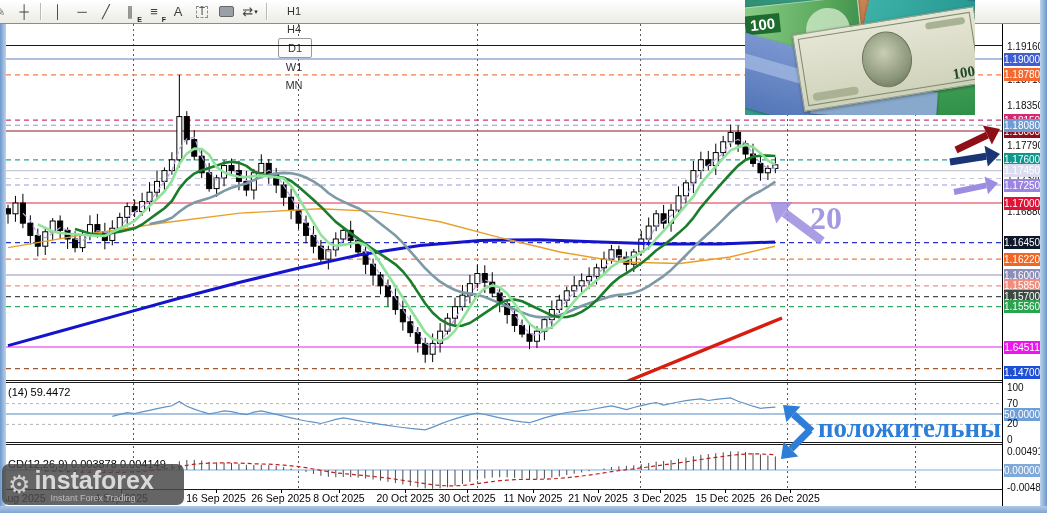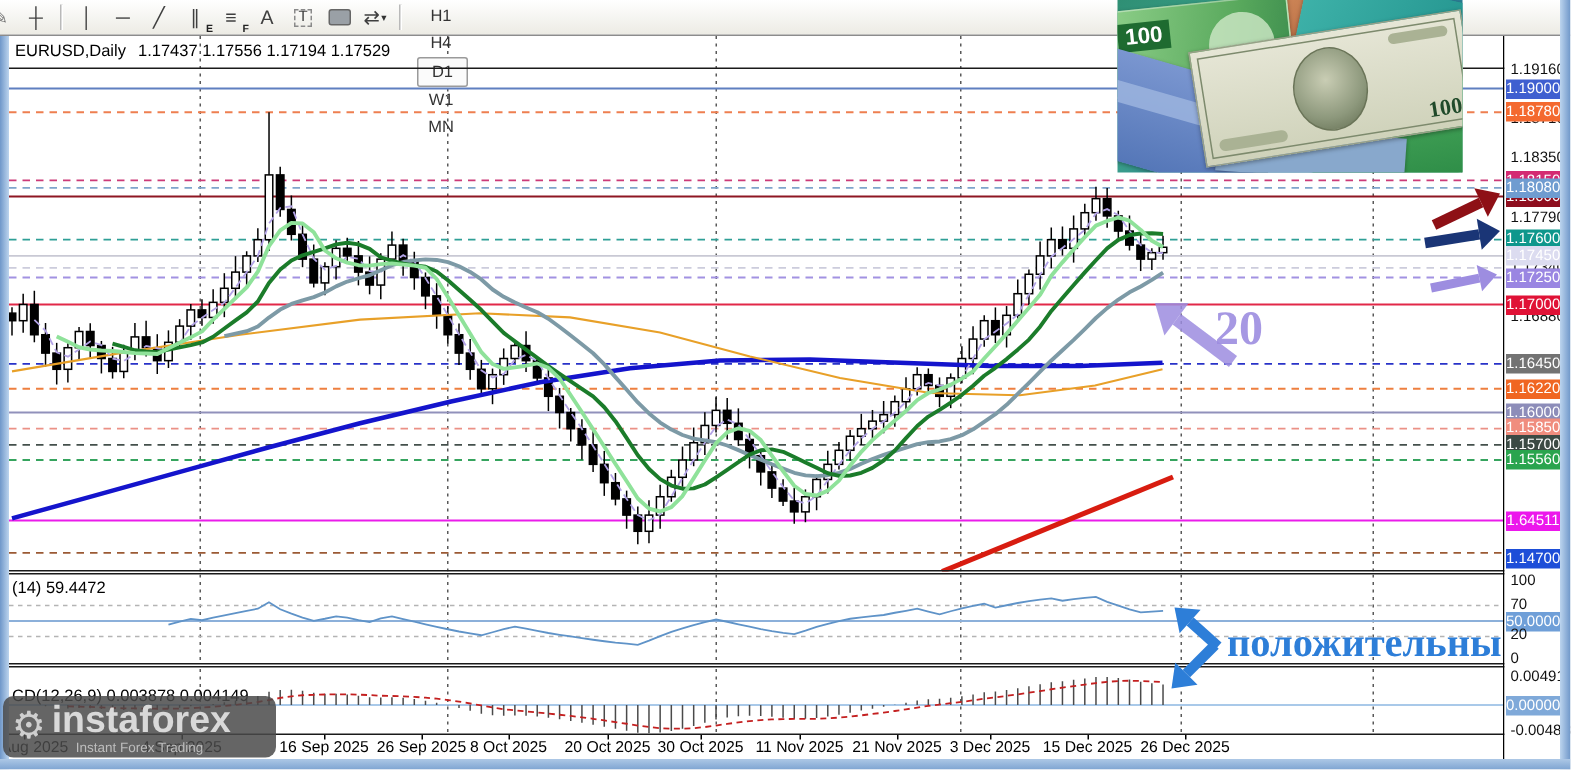--- a/index.html
+++ b/index.html
@@ -137,23 +137,20 @@
         <div class="tfbtn">M15</div>
         <div class="tfbtn">M30</div>
         <div class="tfbtn">H1</div>
         <div class="tfbtn">H4</div>
         <div class="tfbtn active">D1</div>
         <div class="tfbtn">W1</div>
         <div class="tfbtn">MN</div>
       </div>
   </div>
 
-  <div class="title-row">
-    <span class="sym">EURUSD,Daily</span><span>1.17437 1.17556 1.17194 1.17529</span>
-  </div>
 
   <div class="hline-black" style="top:45px;"></div>
   <div class="hline-black" style="top:380px;"></div>
   <div class="hline-black" style="top:382px;"></div>
   <div class="hline-black" style="top:442px;"></div>
   <div class="hline-black" style="top:444px;"></div>
   <div class="hline-black" style="top:489px;"></div>
   <div class="vline-black"></div>
 
   <svg id="main-svg" class="panel" style="top:24px;" width="997" height="357">
@@ -535,21 +532,21 @@
       <div class="ptick" style="top: 345.8px;">1.14600</div>
       <div class="badge" style="top: 28.5px; background: rgb(63, 95, 208);">1.19000</div>
       <div class="badge" style="top: 44.34px; background: rgb(244, 105, 47);">1.18780</div>
       <div class="badge" style="top: 89.7px; background: rgb(212, 42, 114);">1.18150</div>
       <div class="badge" style="top: 100.5px; background: rgb(142, 14, 30);">1.18000</div>
       <div class="badge" style="top: 94.74px; background: rgb(111, 156, 208);">1.18080</div>
       <div class="badge" style="top: 129.3px; background: rgb(14, 151, 140);">1.17600</div>
       <div class="badge" style="top: 140.1px; background: rgb(220, 220, 240); color: rgb(255, 255, 255);">1.17450</div>
       <div class="badge" style="top: 154.5px; background: rgb(154, 134, 226);">1.17250</div>
       <div class="badge" style="top: 172.5px; background: rgb(224, 18, 54);">1.17000</div>
-      <div class="badge" style="top: 212.1px; background: #737373;">1.16450</div>
+      <div class="badge" style="top: 212.1px; background: #0f172a;">1.16450</div>
       <div class="badge" style="top: 228.66px; background: rgb(240, 102, 34);">1.16220</div>
       <div class="badge" style="top: 244.5px; background: rgb(141, 141, 185);">1.16000</div>
       <div class="badge" style="top: 255.3px; background: rgb(240, 141, 126);">1.15850</div>
       <div class="badge" style="top: 266.1px; background: rgb(60, 74, 68); text-align: center;">1.15700</div>
       <div class="badge" style="top: 276.18px; background: rgb(42, 164, 78);">1.15560</div>
       <div class="badge" style="top: 316.5px; background: rgb(236, 23, 236);">1.64511</div>
       <div class="badge" style="top: 342px; background: #1d4ed8;">1.14700</div>
       <div class="ptick" style="top: 358px;">100</div>
       <div class="ptick" style="top: 373.6px;">70</div>
       <div class="badge" style="top: 383.5px; background: rgb(111, 159, 216);">50.0000</div>

